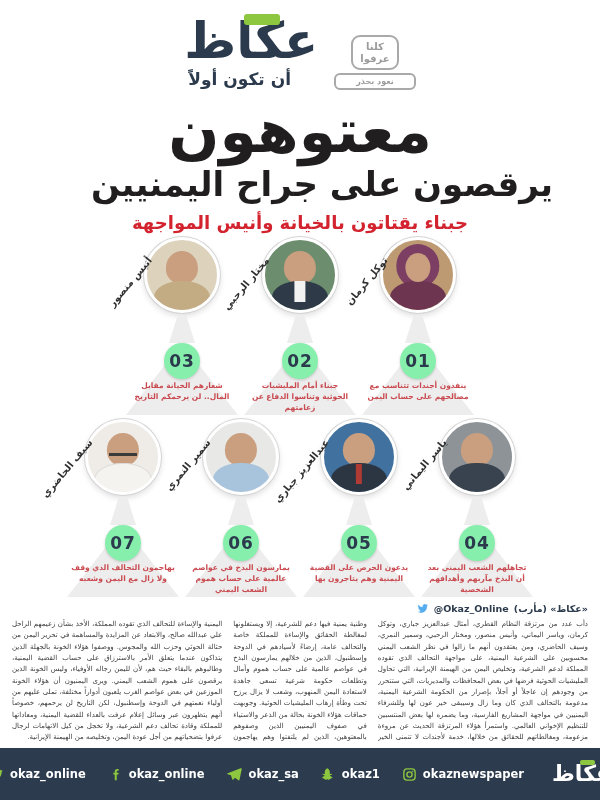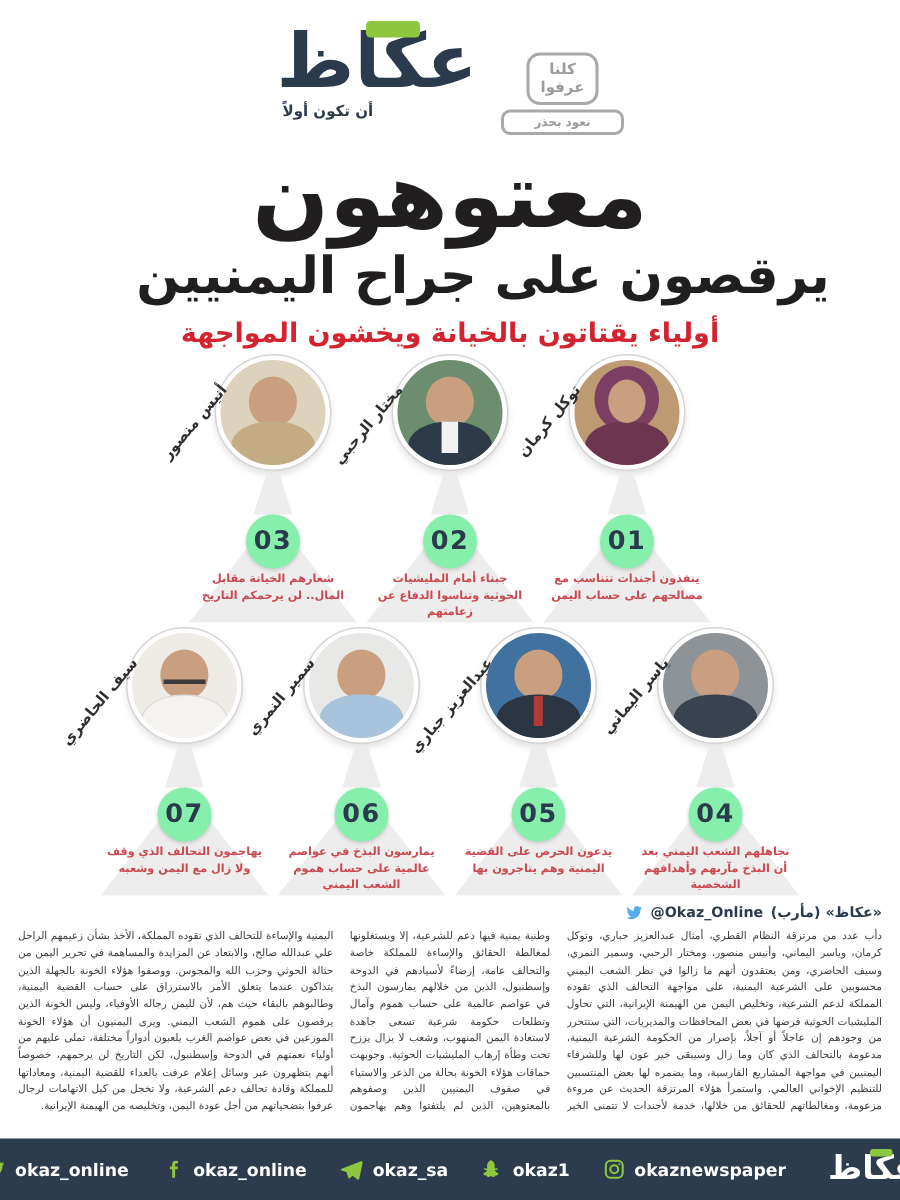--- a/index.html
+++ b/index.html
@@ -11,21 +11,21 @@
   .resp-badge{display:flex;flex-direction:column;align-items:center;gap:3px;margin-top:4px;}
   .resp-badge .b1{border:2px solid #a9a9a9;border-radius:9px;color:#9b9b9b;font-weight:bold;
                   font-size:10px;line-height:1.15;text-align:center;padding:4px 7px;margin-top:15px;}
   .resp-badge .b2{border:2px solid #a9a9a9;border-radius:6px;color:#9b9b9b;font-weight:bold;
                   font-size:8px;padding:2px 20px;}
   .logo-wrap{display:flex;flex-direction:column;align-items:flex-end;}
   .okaz-logo{position:relative;color:#2b3a4c;font-size:50px;font-weight:900;line-height:1;
              letter-spacing:-1px;}
   .okaz-logo .chip{position:absolute;top:-2px;right:38px;width:36px;height:11px;border-radius:3px;
                    background:#8dc63f;}
-  .tagline{color:#2b3a4c;font-size:10px;font-weight:bold;margin-top:3px;padding-left:4px;}
+  .tagline{color:#2b3a4c;font-size:17px;font-weight:bold;margin-top:3px;padding-left:4px;}
   
   .headline{text-align:center;margin-top:6px;color:#211e1f;}
   .headline .h1{font-size:60px;font-weight:900;line-height:1.05;letter-spacing:-1px;}
   .headline .h2{font-size:34px;font-weight:700;line-height:1.15;margin-top:2px;padding-left:44px;}
   .headline .sub{font-size:18px;font-weight:bold;color:#d2232e;margin-top:8px;}
   
   .prow{display:flex;justify-content:center;margin-top:4px;}
   .pcell{width:118px;position:relative;height:178px;}
   .photo-wrap{position:relative;height:78px;display:flex;justify-content:center;}
   .pname{position:absolute;white-space:nowrap;font-size:10px;font-weight:bold;color:#2f2f2f;
@@ -65,21 +65,21 @@
   .caption{position:absolute;left:50%;transform:translateX(-50%);top:38px;width:104px;
            text-align:center;font-size:7.5px;font-weight:bold;color:#c94a50;line-height:1.45;}
   
   .article{padding:4px 12px 0 12px;}
   .byline{display:flex;align-items:center;gap:5px;justify-content:flex-start;
           color:#2b3a4c;font-size:9.5px;font-weight:bold;height:15px;width:37%;}
   .cols{display:flex;gap:11px;margin-top:3px;height:124px;overflow:hidden;}
   .col{font-size:7px;line-height:1.62;color:#3c3c3c;text-align:justify;overflow:hidden;}
   .colw{flex:0 0 36.5%;} .coln{flex:1 1 auto;}
   
-  .footer{position:absolute;left:0;right:0;bottom:0;height:41px;background:#2c3b4d;direction:ltr;
+  .footer{position:absolute;left:0;right:0;bottom:0;height:52px;background:#2c3b4d;direction:ltr;
           display:flex;align-items:center;justify-content:center;gap:22px;}
   .fitem{display:flex;align-items:center;gap:6px;color:#fff;font-size:11.5px;font-weight:bold;}
   .fitem svg{display:block;}
   .flogo{position:relative;color:#fff;font-size:22px;font-weight:900;line-height:1;margin-left:6px;}
   .flogo .chip{position:absolute;top:-3px;right:16px;width:15px;height:5px;border-radius:2px;
                background:#8dc63f;}
 </style>
 </head>
 <body>
 
@@ -98,21 +98,21 @@
         <div>كلنا</div>
         <div>عرفوا</div>
       </div>
       <div class="b2">نعود بحذر</div>
     </div>
   </div>
 
   <div class="headline">
     <div class="h1">معتوهون</div>
     <div class="h2">يرقصون على جراح اليمنيين</div>
-    <div class="sub">أولياء يقتاتون بالخيانة ويخشون المواجهة</div>
+    <div class="sub">جبناء يقتاتون بالخيانة وأنيس المواجهة</div>
   </div>
 
   <div class="prow">
     <div class="pcell">
       <div class="photo-wrap">
         <span class="pname">توكل كرمان</span>
         <div class="avatar av-0">
           <div class="hijab"></div>
           <div class="face"></div>
           <div class="torso"></div>

